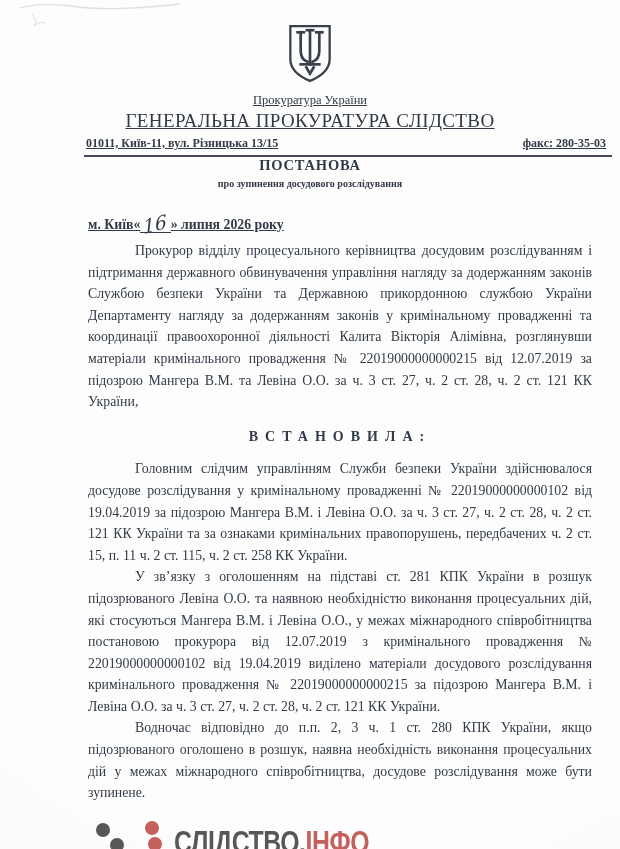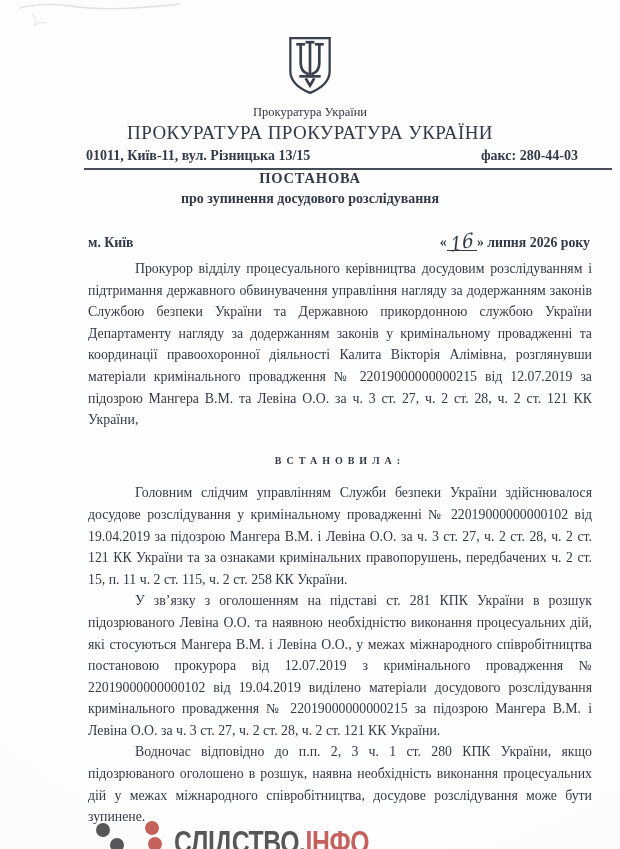--- a/index.html
+++ b/index.html
@@ -16,59 +16,59 @@
     font-family:"Liberation Serif",serif;color:var(--ink);
     background:#f7f7f7;
   }
   .sheet{
     position:absolute;inset:0;
     background:radial-gradient(150% 110% at 55% 40%, #fdfdfd 55%, #f4f4f4 100%);
   }
   .scuff{position:absolute;left:14px;top:0;opacity:.55;}
 
   
-  .header{text-align:center;padding-top:36px;}
+  .header{text-align:center;padding-top:24px;text-decoration:underline;}
   .emblem{display:inline-block;}
   .org-small{font-size:12.5px;margin-top:5px;}
   .org-large{font-size:19px;margin-top:2px;letter-spacing:.4px;white-space:nowrap;}
   .addr-row{
     display:flex;justify-content:space-between;align-items:flex-start;
-    margin:4px 42px 0 86px;font-size:14px;font-weight:bold;text-align:left;
+    margin:4px 14px 0 86px;font-size:12px;font-weight:bold;text-align:left;
   }
   .header-rule{border-bottom:2px solid var(--rule);margin:4px 8px 0 84px;}
 
   
   .title-block{text-align:center;font-weight:bold;}
   .title1{font-size:14.5px;letter-spacing:.8px;}
-  .title2{font-size:14px;margin-top:4px;}
+  .title2{font-size:10px;margin-top:4px;}
 
   
   .dateline{
-    display:flex;justify-content:space-between;font-weight:bold;
-    font-size:13.8px;margin:24px 30px 0 88px;align-items:flex-end;
+    display:flex;font-weight:bold;
+    font-size:13.8px;margin:24px 30px 0 88px;align-items:flex-end;text-decoration:underline;
   }
   .day-underline{
     display:inline-block;border-bottom:1.2px solid var(--ink);
     padding:0 3px;line-height:1;min-width:26px;text-align:center;
   }
   .hand{
     display:inline-block;font-style:italic;font-weight:normal;font-size:19px;
     transform:rotate(-14deg) skewX(-10deg);position:relative;top:2px;
     font-family:"DejaVu Serif",serif;
   }
 
   
   .content{
     margin:0 28px 0 88px;text-align:justify;font-size:13.8px;line-height:21.6px;
   }
   .para{margin:0;text-indent:47px;}
   .para.first{margin-top:7px;}
   .ruling{
-    text-align:center;font-weight:bold;font-size:10px;letter-spacing:.5em;
-    margin:19px 0 11px;text-indent:0;
+    text-align:center;font-weight:bold;font-size:14px;letter-spacing:.5em;
+    margin:13px 0 11px;text-indent:0;
   }
 
   
   .watermark{
     position:absolute;left:88px;top:820px;width:360px;height:62px;
     mix-blend-mode:multiply;opacity:.95;
   }
   .dots{position:absolute;left:0;top:0;width:80px;height:56px;}
   .dot{position:absolute;width:14px;height:14px;border-radius:50%;}
   .dot.dark{background:var(--brand-dark);}
@@ -108,24 +108,24 @@
         <path d="M14 9 V26 Q14 34 20.5 36.5"></path>
         <path d="M32 9 V26 Q32 34 25.5 36.5"></path>
         <path d="M14 39 H32"></path>
         <path d="M19.5 42 L23 48 L26.5 42"></path>
         <path d="M11 8 H17"></path>
           <path d="M29 8 H35"></path>
           <path d="M20 6 H26"></path>
       </g>
     </svg>
     <div class="org-small">Прокуратура України</div>
-    <div class="org-large">ПРОКУРАТУРА ПРОКУРАТУРА УКРАЇНИ</div>
+    <div class="org-large">ГЕНЕРАЛЬНА ПРОКУРАТУРА СЛІДСТВО</div>
     <div class="addr-row">
       <span>01011, Київ-11, вул. Різницька 13/15</span>
-      <span>факс: 280-44-03</span>
+      <span>факс: 280-35-03</span>
     </div>
     <div class="header-rule"></div>
   </div>
 
   <div class="title-block">
     <div class="title1">ПОСТАНОВА</div>
     <div class="title2">про зупинення досудового розслідування</div>
   </div>
 
   <div class="dateline">

